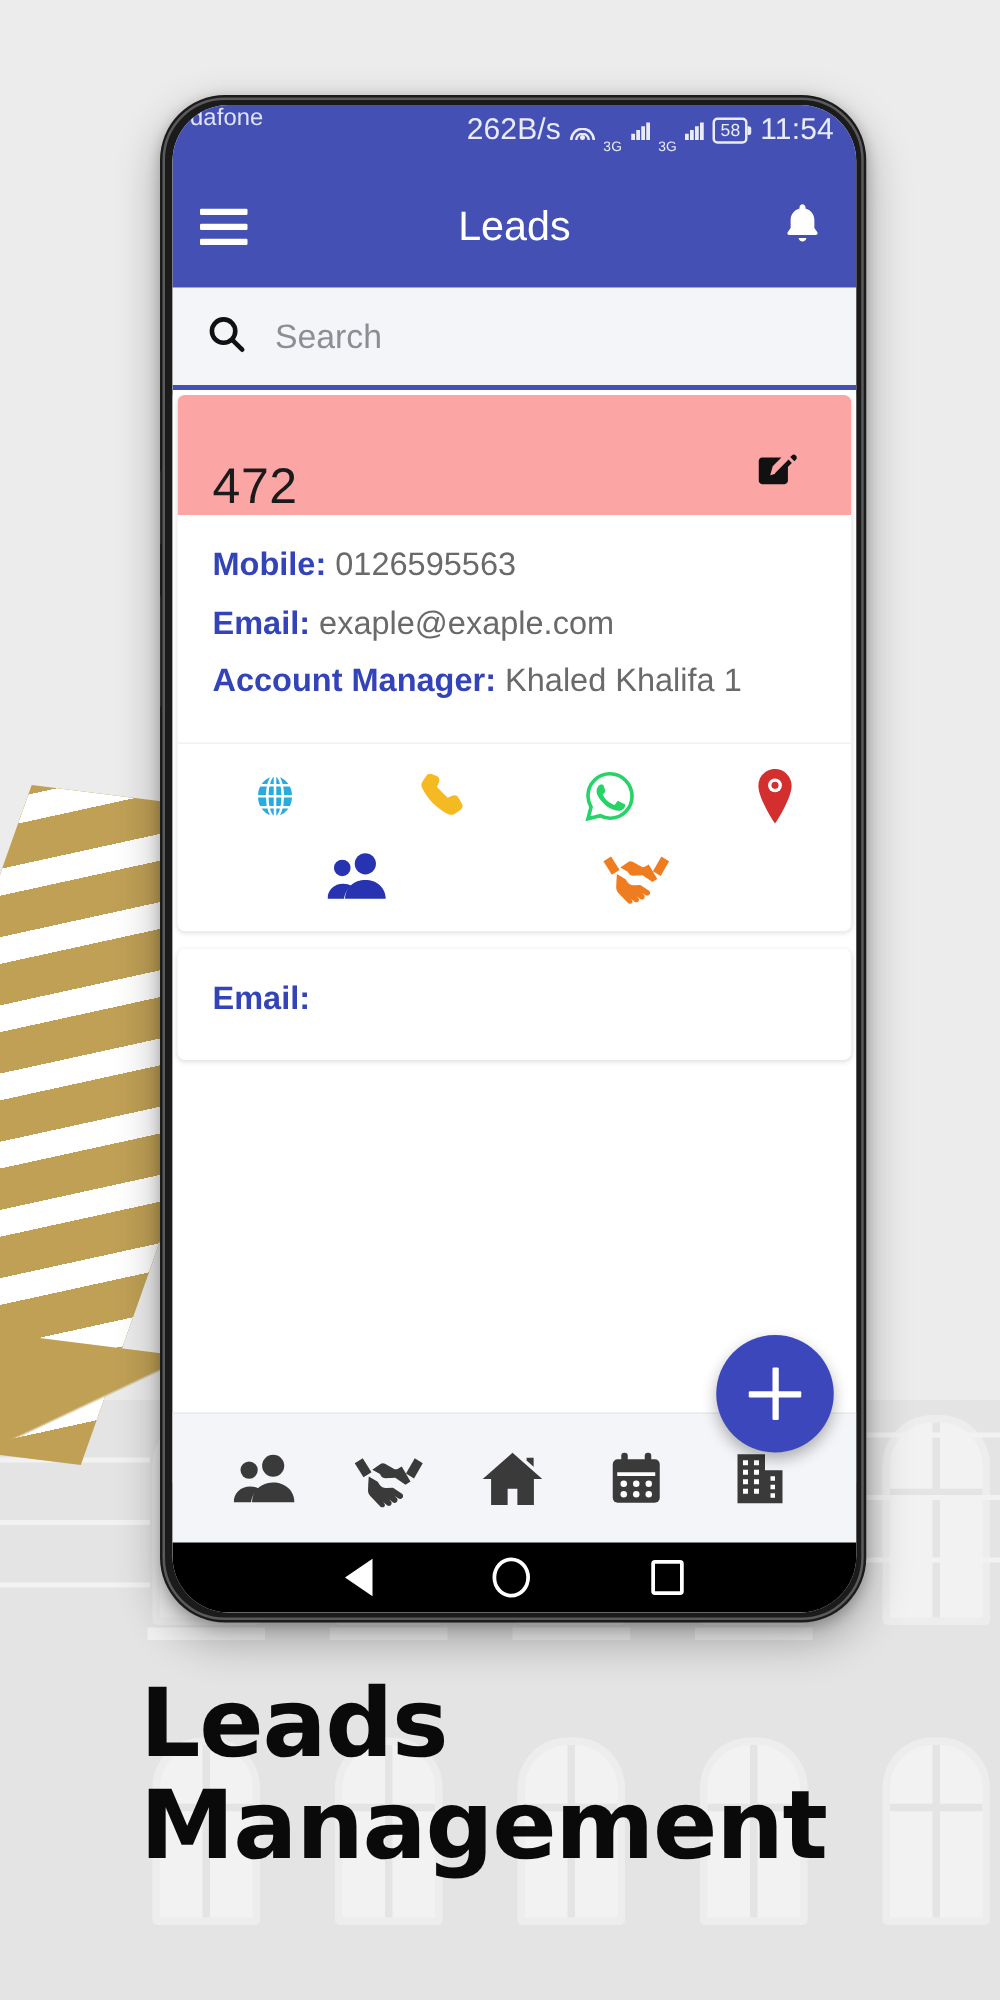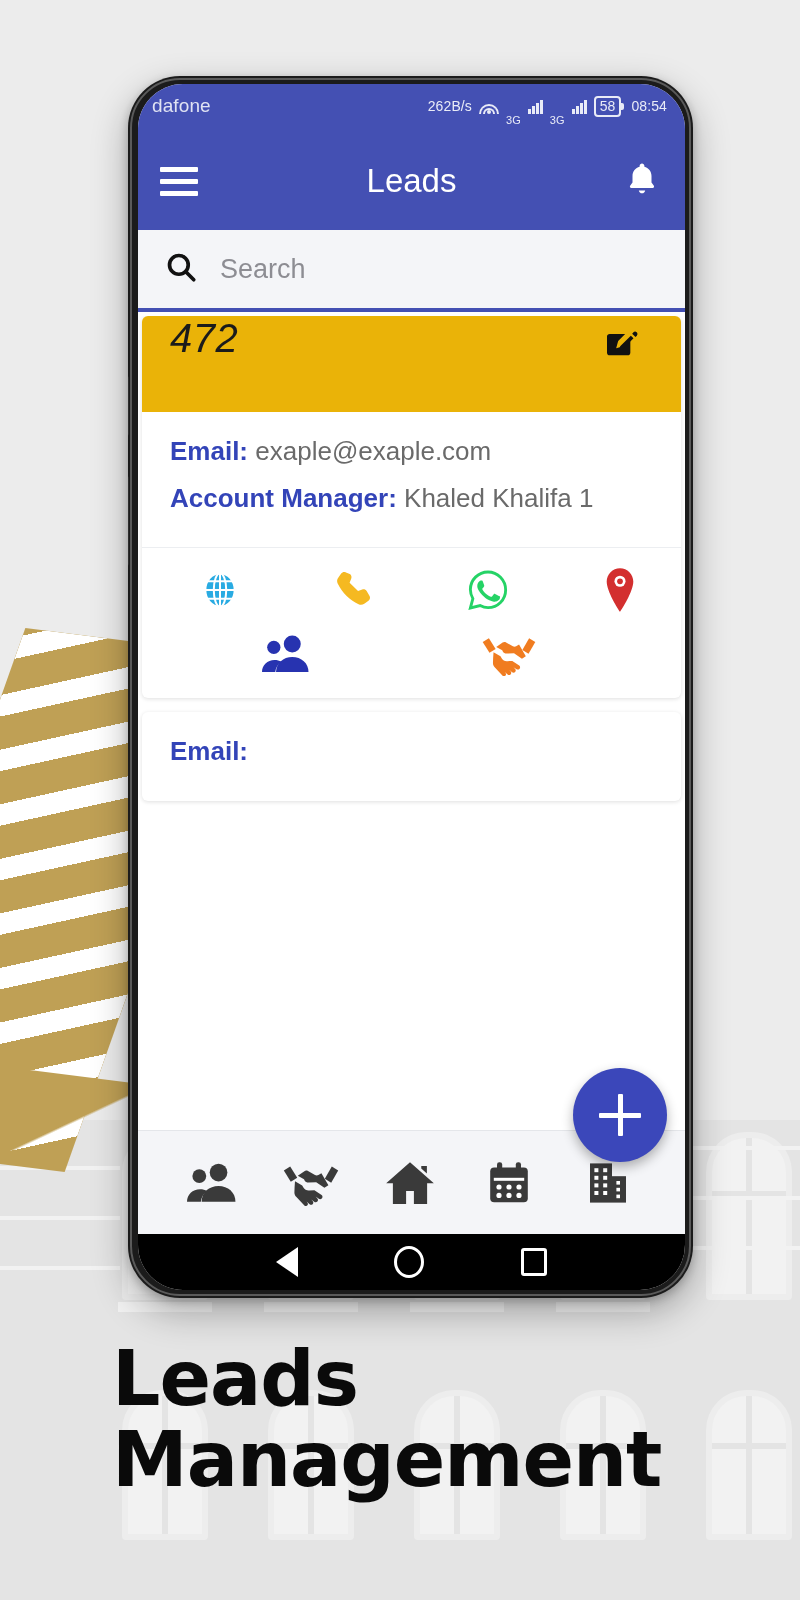--- a/index.html
+++ b/index.html
@@ -105,28 +105,28 @@
     background: #ffffff;
     border-radius: 45px;
     overflow: hidden;
   }
 
   
   .statusbar {
     height: 48px;
     background: #4450b3;
     color: #e9ebf7;
-    display: flex; align-items: center; justify-content: space-between;
+    display: flex; align-items: flex-start; justify-content: space-between;
     padding: 0 18px 4px 14px;
     font-size: 19px;
     letter-spacing: .1px;
   }
   .sb-left { opacity: .95; }
   .sb-right { display: flex; align-items: center; gap: 7px; }
-  .sb-right .txt { font-size: 14px; }
+  .sb-right .txt { font-size: 24px; }
   .wifi-ico { width: 20px; height: 16px; position: relative; }
   .wifi-ico i {
     position: absolute; left: 50%; bottom: 0;
     border: 2px solid #e9ebf7; border-bottom: none;
     border-radius: 50% 50% 0 0 / 100% 100% 0 0;
     transform: translateX(-50%);
   }
   .wifi-ico i:nth-child(1){ width:20px; height:10px; }
   .wifi-ico i:nth-child(2){ width:12px; height:6px; }
   .wifi-ico i:nth-child(3){ width:4px; height:4px; background:#e9ebf7; border-radius:50%; border:none; }
@@ -195,25 +195,24 @@
     overflow: hidden;
   }
   .card {
     background: #fff;
     margin: 0 4px 14px 4px;
     border-radius: 6px;
     box-shadow: 0 1px 4px rgba(0,0,0,.13);
     overflow: hidden;
   }
   .card-head {
-    background: #eab308;
+    background: #fca5a5;
     height: 96px;
-    display: flex; align-items: flex-start; justify-content: space-between;
+    display: flex; align-items: flex-end; justify-content: space-between;
     padding: 0 28px 0 28px;
-    font-style: italic;
   }
   .card-id { font-size: 40px; color: #1b1b1b; font-weight: 400; letter-spacing: .5px; }
   .edit-btn {
     width: 64px; height: 64px; border-radius: 50%;
     display: flex; align-items: center; justify-content: center;
     cursor: pointer;
   }
   .edit-btn.ripple { background: #e8e8ea; }
   .card-body { padding: 24px 28px 18px 28px; }
   .row { font-size: 26px; margin-bottom: 16px; line-height: 1.18; }
@@ -344,21 +343,21 @@
             <b></b>
           </span>
         <span class="gen">3G</span>
         <span class="sig">
             <b></b>
             <b></b>
             <b></b>
             <b></b>
           </span>
         <span class="batt">58</span>
-        <span class="txt">08:54</span>
+        <span class="txt">11:54</span>
       </div>
     </div>
 
     <div class="appbar">
       <div class="hamburger">
         <span></span>
           <span></span>
           <span></span>
       </div>
       <div class="appbar-title">Leads</div>
@@ -387,20 +386,24 @@
           <span class="card-id">472</span>
           <span class="edit-btn">
             <svg width="40" height="40" viewBox="0 0 24 24" aria-hidden="true">
               <path d="M3.6 5.2c0-.9.7-1.6 1.6-1.6h9.3l-4.2 4.2-1.2 4.3 4.3-1.2 4.2-4.2v8.1c0 .9-.7 1.6-1.6 1.6H5.2c-.9 0-1.6-.7-1.6-1.6V5.2z" fill="#111"></path>
               <path d="M21.4 2.6c-.6-.6-1.4-.6-1.9 0l-.8.8 2 2 .8-.8c.5-.6.5-1.4-.1-2z" fill="#111"></path>
               <path d="M17.9 4.6l-6.4 6.4-.6 2.2 2.2-.6 6.4-6.4-1.6-1.6z" fill="#111"></path>
             </svg>
           </span>
         </div>
         <div class="card-body">
+          <div class="row">
+            <span class="k">Mobile:</span>
+            <span class="v">0126595563</span>
+          </div>
           <div class="row">
             <span class="k">Email:</span>
             <span class="v">exaple@exaple.com</span>
           </div>
           <div class="row">
             <span class="k">Account Manager:</span>
             <span class="v">Khaled Khalifa 1</span>
           </div>
         </div>
         <div class="icon-rows">

